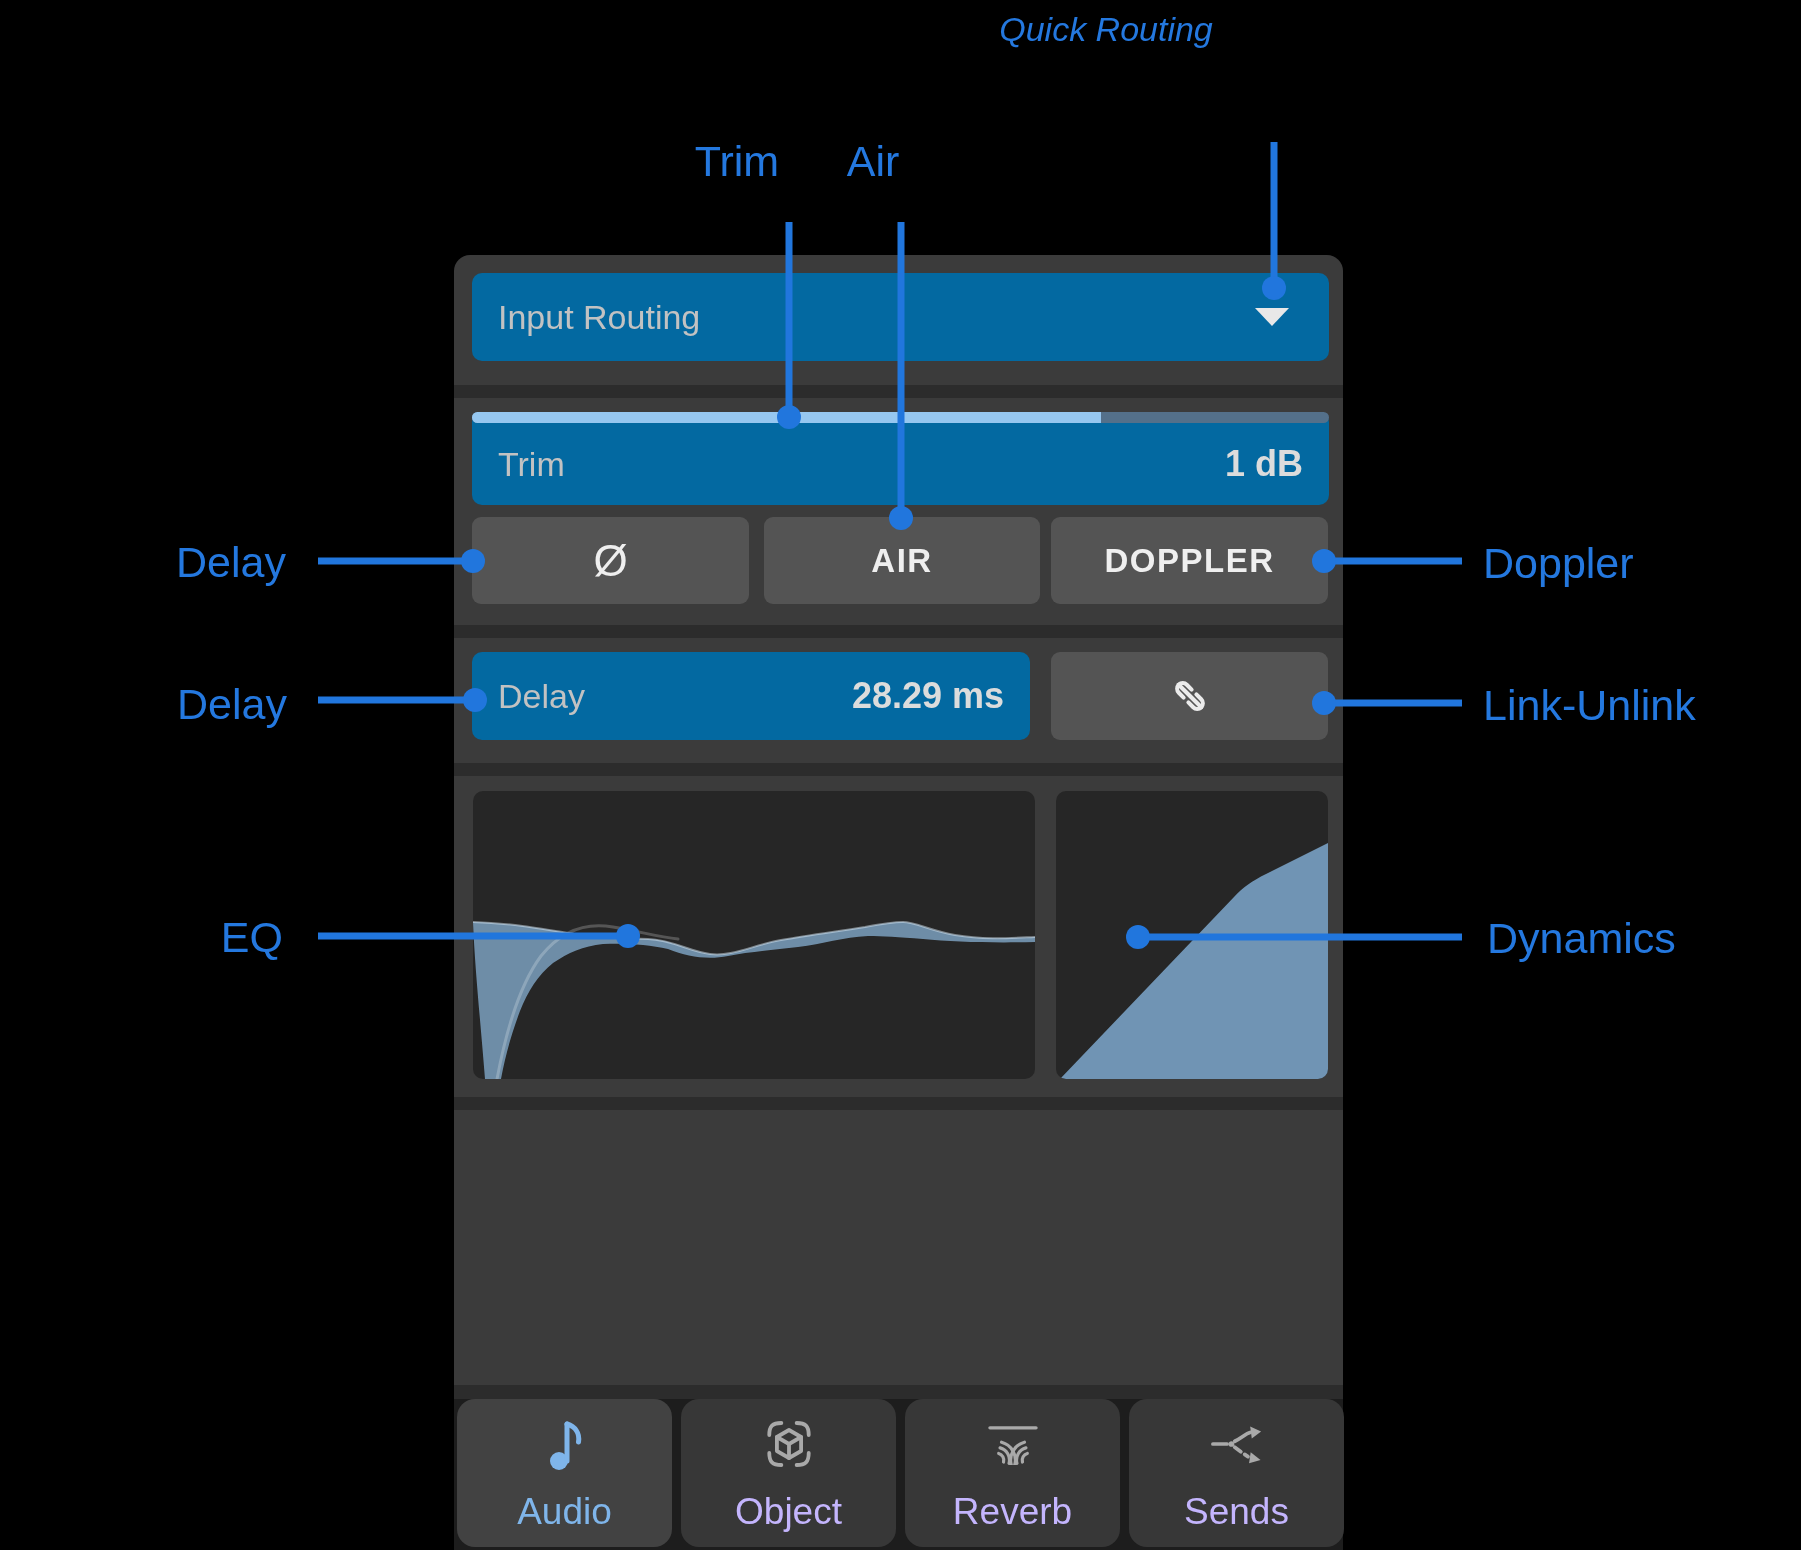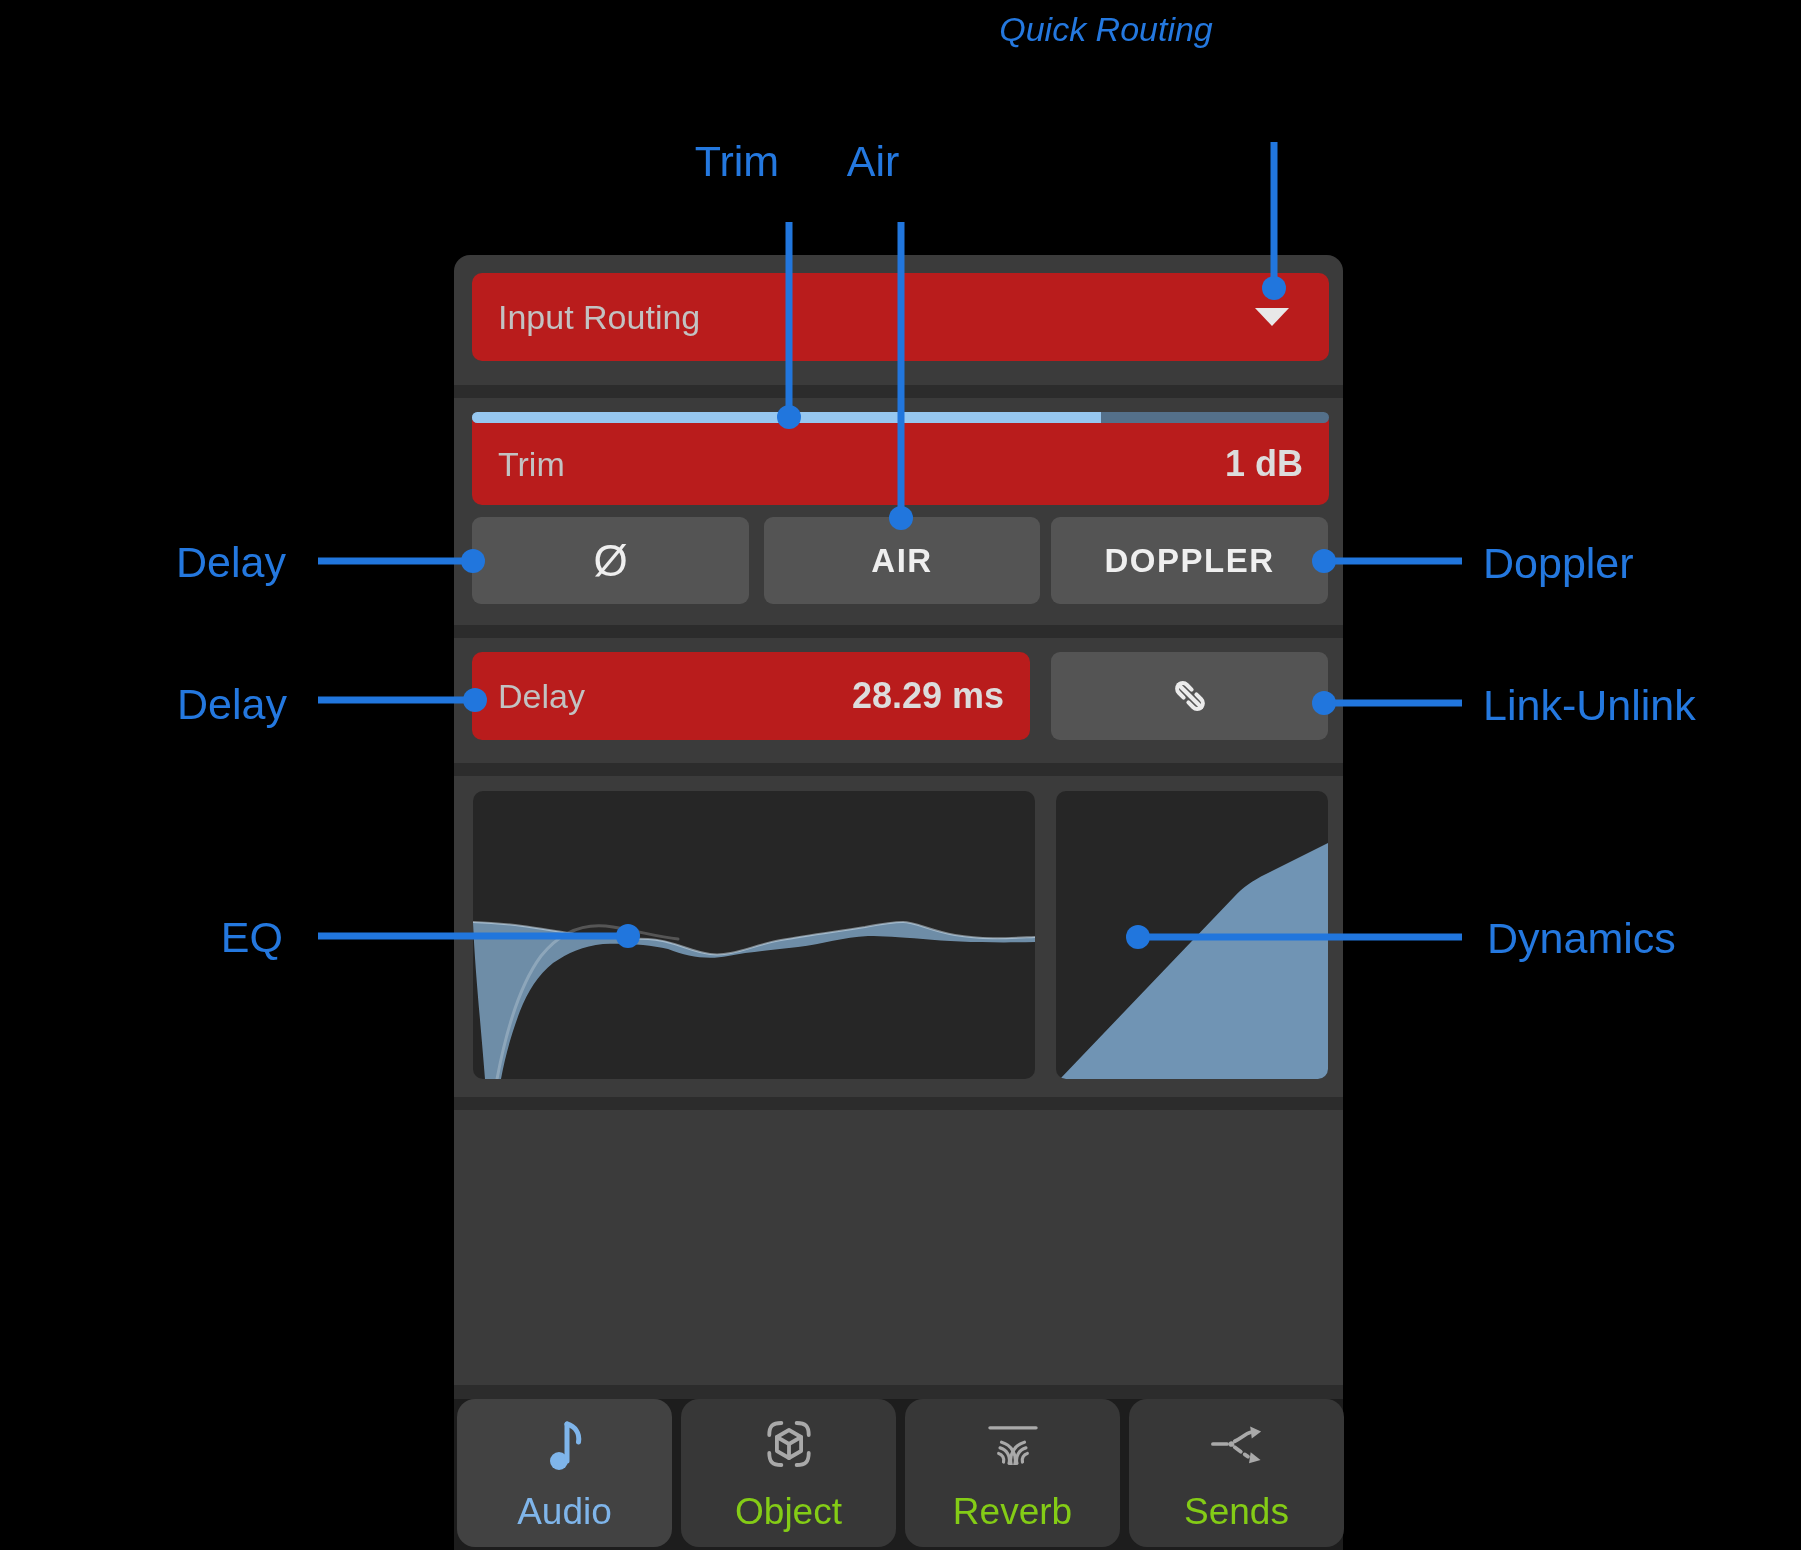--- a/index.html
+++ b/index.html
@@ -19,21 +19,21 @@
   .ann-dynamics{left:1487px;top:913px;}
 
   .overlay{position:absolute;left:0;top:0;z-index:5;pointer-events:none;}
 
   
   .panel{position:absolute;left:454px;top:255px;width:889px;height:1295px;
          background:#3B3B3B;border-radius:16px 16px 0 0;z-index:1;}
   .sep{position:absolute;left:0;width:889px;height:13px;background:#2C2C2C;}
   .sep1{top:130px;} .sep2{top:370px;} .sep3{top:508px;} .sep4{top:842px;} .sep5{top:1130px;height:14px;}
 
-  .darkbox{position:absolute;background:#b91c1c;border-radius:10px;color:#C2C2C2;}
+  .darkbox{position:absolute;background:#0369a1;border-radius:10px;color:#C2C2C2;}
   .rowlabel{font-size:34px;color:#C2C2C2;}
   .rowvalue{font-size:36px;font-weight:700;color:#DCDCDC;}
 
   
   .dropdown{left:18px;top:18px;width:857px;height:88px;display:flex;align-items:center;
             justify-content:space-between;padding:0 40px 0 26px;box-sizing:border-box;}
   .tri-down{width:0;height:0;border-left:17px solid transparent;border-right:17px solid transparent;
             border-top:18px solid #E8E8E8;}
 
   
@@ -59,21 +59,21 @@
 
   
   .eqbox{left:19px;top:536px;width:562px;height:288px;background:#262626;overflow:hidden;}
   .dynbox{left:602px;top:536px;width:272px;height:288px;background:#262626;overflow:hidden;}
   .darkbox svg{display:block;}
 
   
   .tabs-backdrop{position:absolute;left:0;top:1144px;width:889px;height:151px;background:#1D1D1D;}
   .tab{position:absolute;top:0;width:215px;height:148px;border:none;border-radius:18px;cursor:pointer;
        background:#373737;display:flex;flex-direction:column;align-items:center;justify-content:center;gap:16px;}
-  .tab .tab-label{font-size:37px;color:#84cc16;}
+  .tab .tab-label{font-size:37px;color:#c4b5fd;}
   .tab.active{background:#424242;}
   .tab.active .tab-label{color:#7FB5EA;}
   .tab-audio{left:3px;} .tab-object{left:227px;} .tab-reverb{left:451px;} .tab-sends{left:675px;}
   .icon-slot{height:62px;display:flex;align-items:center;justify-content:center;}
 </style>
 </head>
 <body>
 
 <div class="canvas">
 

